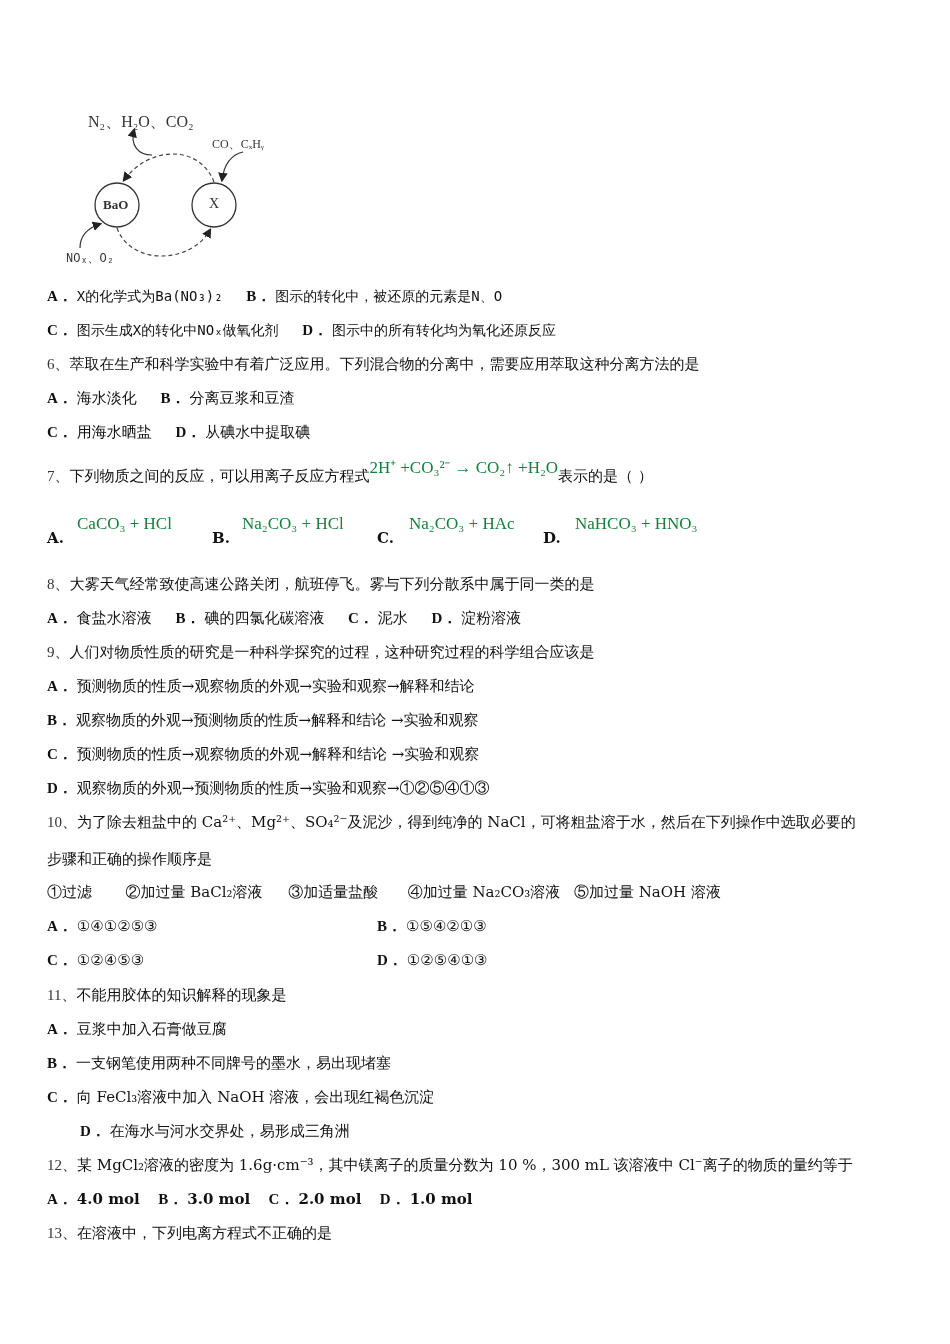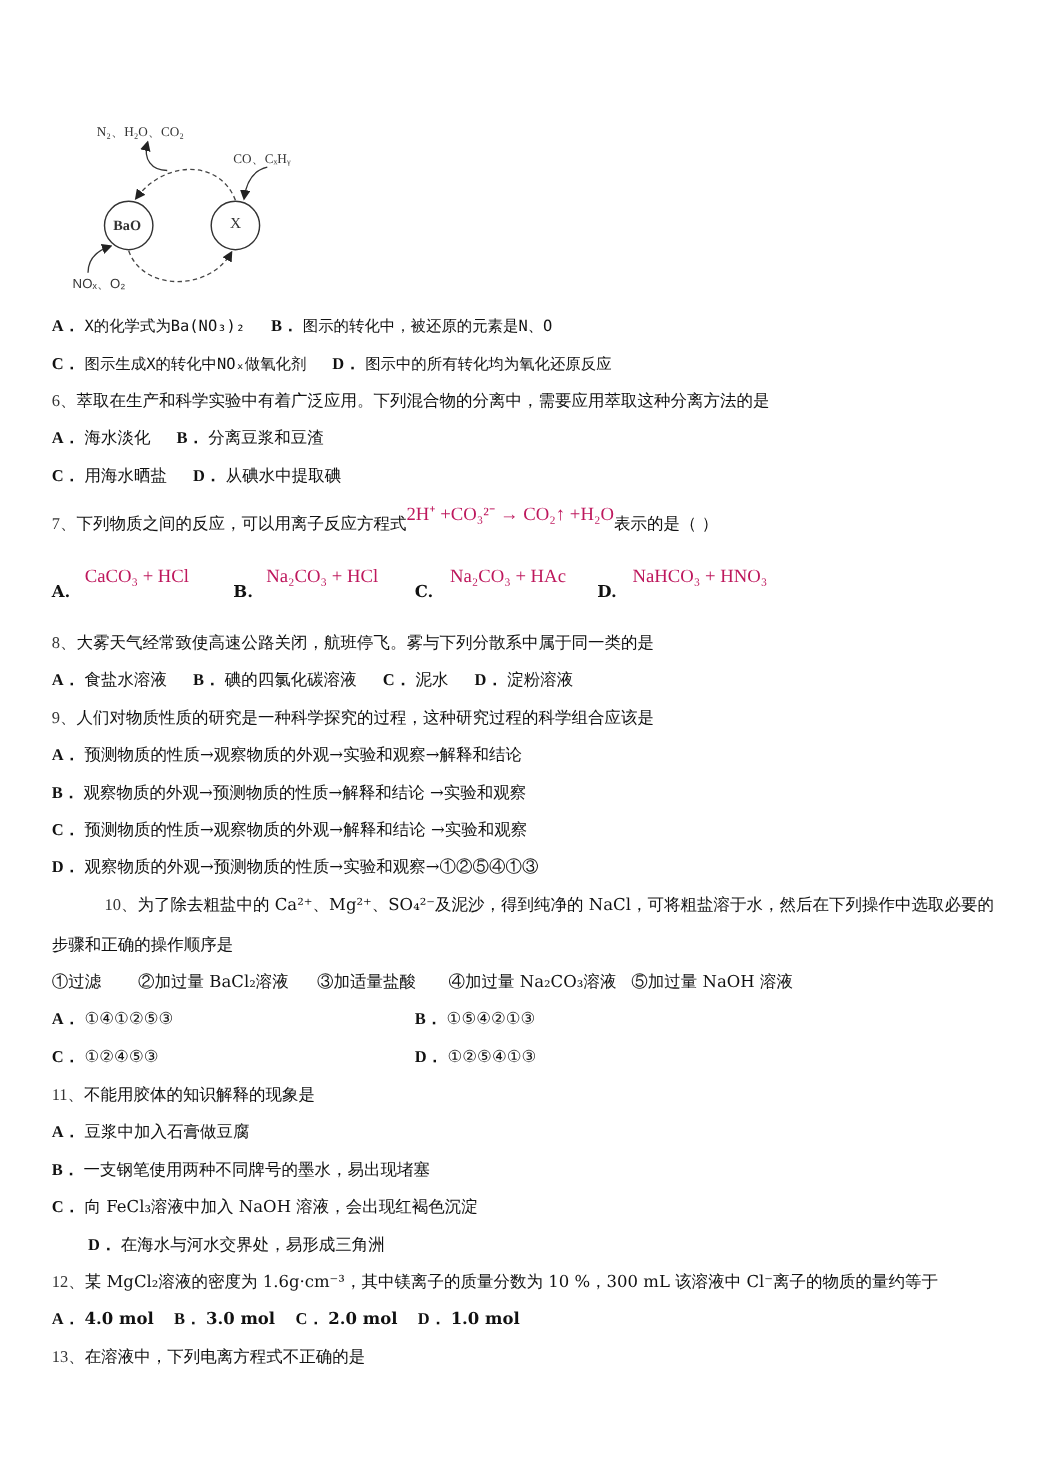--- a/index.html
+++ b/index.html
@@ -21,21 +21,21 @@
       left: 47px;
       white-space: nowrap;
       line-height: 20px;
       font-size: 15px;
     }
     .qnum { font-weight: normal; color: #333; font-family: "Liberation Serif", serif; }
     .opt { font-weight: bold; font-family: "Liberation Serif", serif; margin-right: 4px; }
     .gap { display: inline-block; width: 14px; }
     .math {
       font-family: "Liberation Serif", serif;
-      color: #be185d;
+      color: #15803d;
       font-size: 17px;
       font-weight: normal;
     }
     .mono { font-family: "DejaVu Sans Mono", monospace; font-size: 14px; }
     .opt-inline { position: absolute; }
     .diagram {
       position: absolute;
       left: 60px;
       top: 100px;
       width: 240px;
@@ -60,23 +60,23 @@
     <path d="M154,82 C140,45 90,45 64,80" fill="none" stroke="#444" stroke-width="1.2" stroke-dasharray="4,3" marker-end="url(#ah)"></path>
 
     <path d="M57,128 C70,165 130,165 150,130" fill="none" stroke="#444" stroke-width="1.2" stroke-dasharray="4,3" marker-end="url(#ah)"></path>
 
     <path d="M92,55 C78,55 70,45 74,30" fill="none" stroke="#333" stroke-width="1.2" marker-end="url(#ah)"></path>
 
     <path d="M183,52 C170,55 164,65 162,80" fill="none" stroke="#333" stroke-width="1.2" marker-end="url(#ah)"></path>
 
     <path d="M20,148 C20,135 28,128 40,124" fill="none" stroke="#333" stroke-width="1.2" marker-end="url(#ah)"></path>
   </svg>
-  <div style="position:absolute;left:28px;top:12px;font-size:12px;font-family:'Liberation Serif',serif;color:#333;">N₂、H₂O、CO₂</div>
+  <div style="position:absolute;left:28px;top:12px;font-size:16px;font-family:'Liberation Serif',serif;color:#333;">N₂、H₂O、CO₂</div>
   <div style="position:absolute;left:152px;top:36px;font-size:12px;font-family:'Liberation Serif',serif;color:#333;">CO、CₓHᵧ</div>
-  <div style="position:absolute;left:6px;top:150px;font-size:12px;font-family:Liberation Sans, sans-serif;color:#333;">NOₓ、O₂</div>
+  <div style="position:absolute;left:6px;top:150px;font-size:12px;font-family:Liberation Mono, monospace;color:#333;">NOₓ、O₂</div>
   <div style="position:absolute;left:43px;top:97px;font-size:13px;font-weight:bold;font-family:'Liberation Serif',serif;color:#333;">BaO</div>
   <div style="position:absolute;left:149px;top:96px;font-size:14px;font-family:'Liberation Serif',serif;color:#333;">X</div>
 </div>
 
 <div class="line" style="top:286px;">
   <span class="opt">A．</span><span class="mono">X的化学式为Ba(NO₃)₂</span>
   <span class="gap"></span>
   <span class="opt">B．</span><span class="mono">图示的转化中，被还原的元素是N、O</span>
 </div>
 <div class="line" style="top:320px;">
@@ -135,21 +135,21 @@
 <div class="line" style="top:710px;text-align:center;">
   <span class="opt">B．</span><span>观察物质的外观→预测物质的性质→解释和结论 →实验和观察</span>
 </div>
 <div class="line" style="top:744px;">
   <span class="opt">C．</span><span>预测物质的性质→观察物质的外观→解释和结论 →实验和观察</span>
 </div>
 <div class="line" style="top:778px;">
   <span class="opt">D．</span><span>观察物质的外观→预测物质的性质→实验和观察→①②⑤④①③</span>
 </div>
 
-<div class="line" style="top:812px;margin-left:48px;">
+<div class="line" style="top:812px;">
   <span class="qnum">10、</span><span>为了除去粗盐中的 Ca²⁺、Mg²⁺、SO₄²⁻及泥沙，得到纯净的 NaCl，可将粗盐溶于水，然后在下列操作中选取必要的</span>
 </div>
 <div class="line" style="top:849px;">
   <span>步骤和正确的操作顺序是</span>
 </div>
 <div class="line" style="top:882px;">
   <span>①过滤</span>
   <span class="gap" style="width:24px;"></span>
   <span>②加过量 BaCl₂溶液</span>
   <span class="gap" style="width:16px;"></span>

